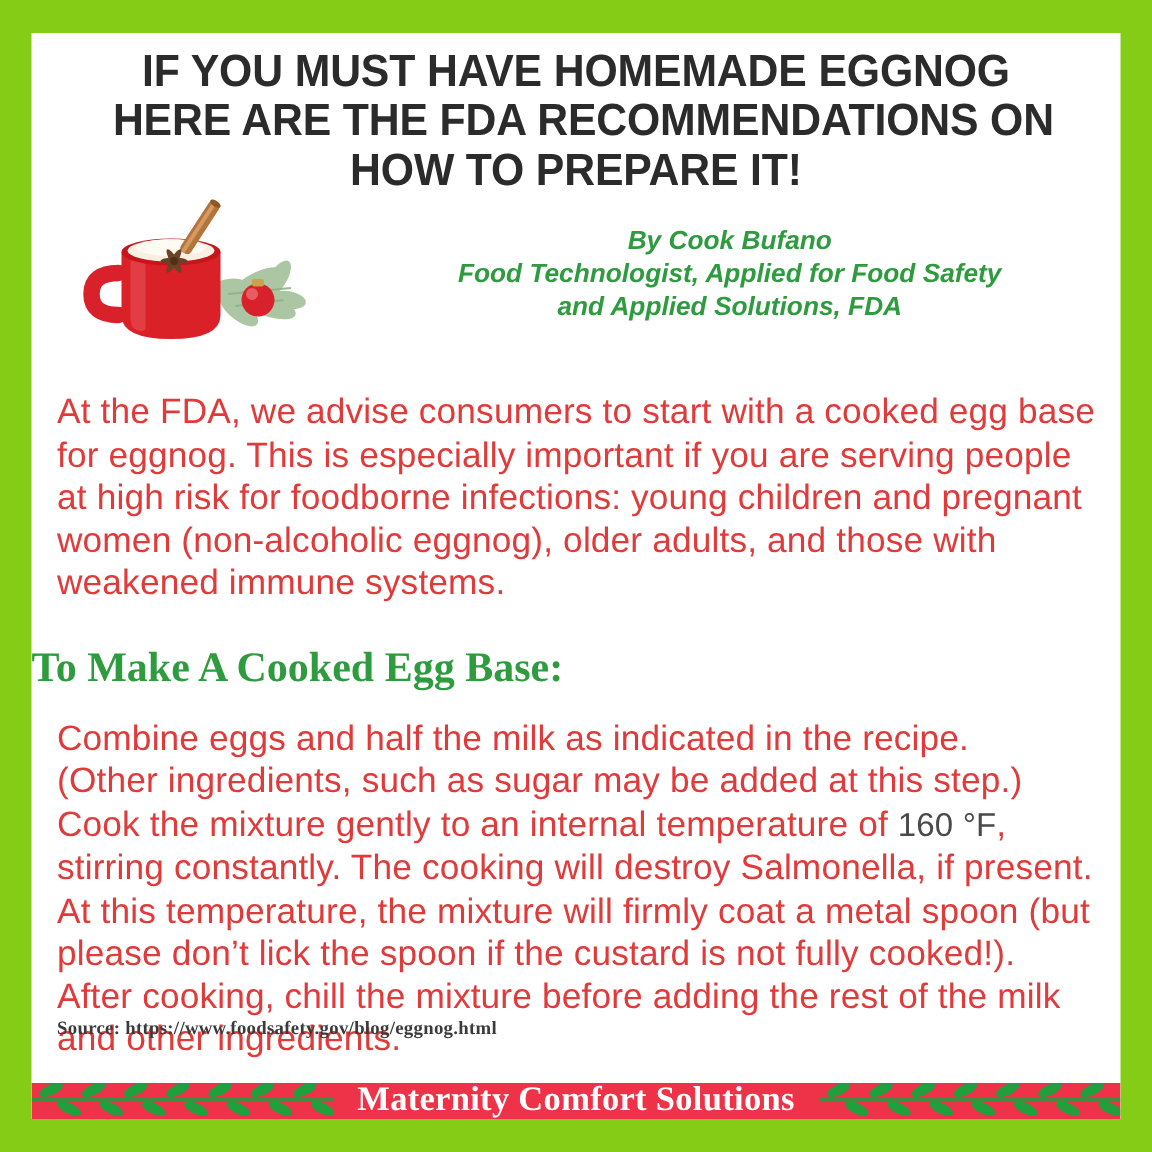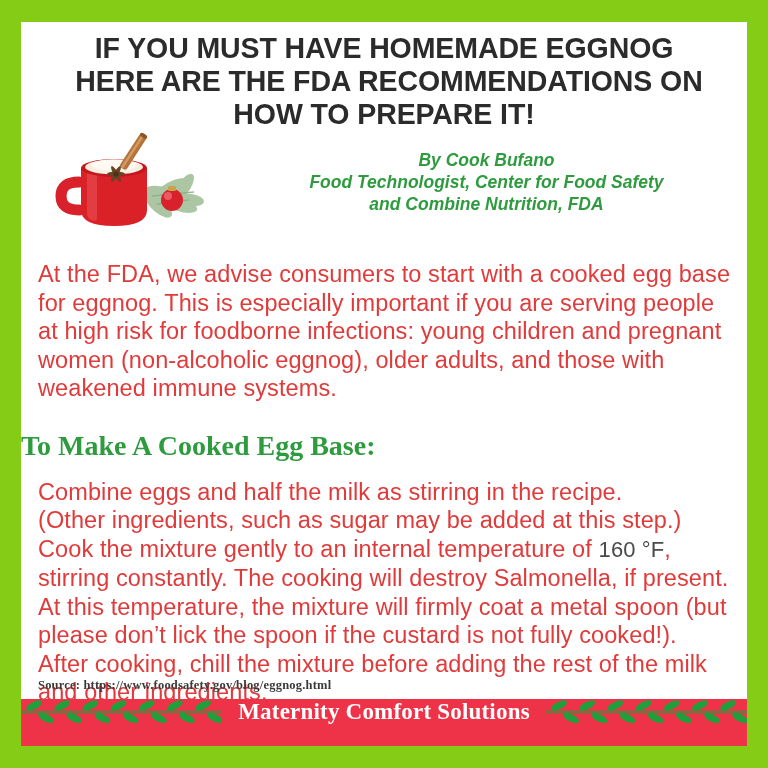--- a/index.html
+++ b/index.html
@@ -116,24 +116,24 @@
     color: #3a3a3a;
     letter-spacing: 0.2px;
   }
 
   
   .banner {
     position: absolute;
     left: 0;
     right: 0;
     bottom: 0;
-    height: 47px;
+    height: 24px;
     background: #EE3248;
     display: flex;
-    align-items: flex-start;
+    align-items: flex-end;
     justify-content: center;
     overflow: hidden;
   }
   .banner-title {
     font-family: "Liberation Serif", serif;
     font-weight: bold;
     font-size: 23px;
     color: #ffffff;
     white-space: nowrap;
     padding: 0 16px;
@@ -199,31 +199,31 @@
             <ellipse rx="9" ry="2.4"></ellipse>
             <ellipse rx="9" ry="2.4" transform="rotate(60)"></ellipse>
             <ellipse rx="9" ry="2.4" transform="rotate(120)"></ellipse>
             <circle r="2.6" fill="#4E2F18"></circle>
           </g>
         </svg>
       </div>
 
       <div class="byline">
         <div>By Cook Bufano</div>
-        <div>Food Technologist, Center for Food Safety</div>
-        <div>and Combine Nutrition, FDA</div>
+        <div>Food Technologist, Applied for Food Safety</div>
+        <div>and Applied Solutions, FDA</div>
       </div>
     </div>
 
     <div id="intro-paragraph" class="body-text">At the FDA, we advise consumers to start with a cooked egg base for eggnog. This is especially important if you are serving people at high risk for foodborne infections: young children and pregnant women (non-alcoholic eggnog), older adults, and those with weakened immune systems.</div>
 
     <div class="section-heading">To Make A Cooked Egg Base:</div>
 
     <div id="recipe-paragraph" class="body-text">
-      <span class="rline">Combine eggs and half the milk as stirring in the recipe.</span>
+      <span class="rline">Combine eggs and half the milk as indicated in the recipe.</span>
       <span class="rline">(Other ingredients, such as sugar may be added at this step.)</span>
       <span>Cook the mixture gently to an internal temperature of </span><span class="temp-num">160 °F</span><span>, stirring constantly. The cooking will destroy Salmonella, if present. At this temperature, the mixture will firmly coat a metal spoon (but please don’t lick the spoon if the custard is not fully cooked!). After cooking, chill the mixture before adding the rest of the milk and other ingredients.</span>
     </div>
 
     <div class="source-line">Source: https://www.foodsafety.gov/blog/eggnog.html</div>
 
     <div class="banner">
 
       <svg class="vine" viewBox="0 0 200 26" preserveAspectRatio="none" aria-hidden="true">
         <defs>

